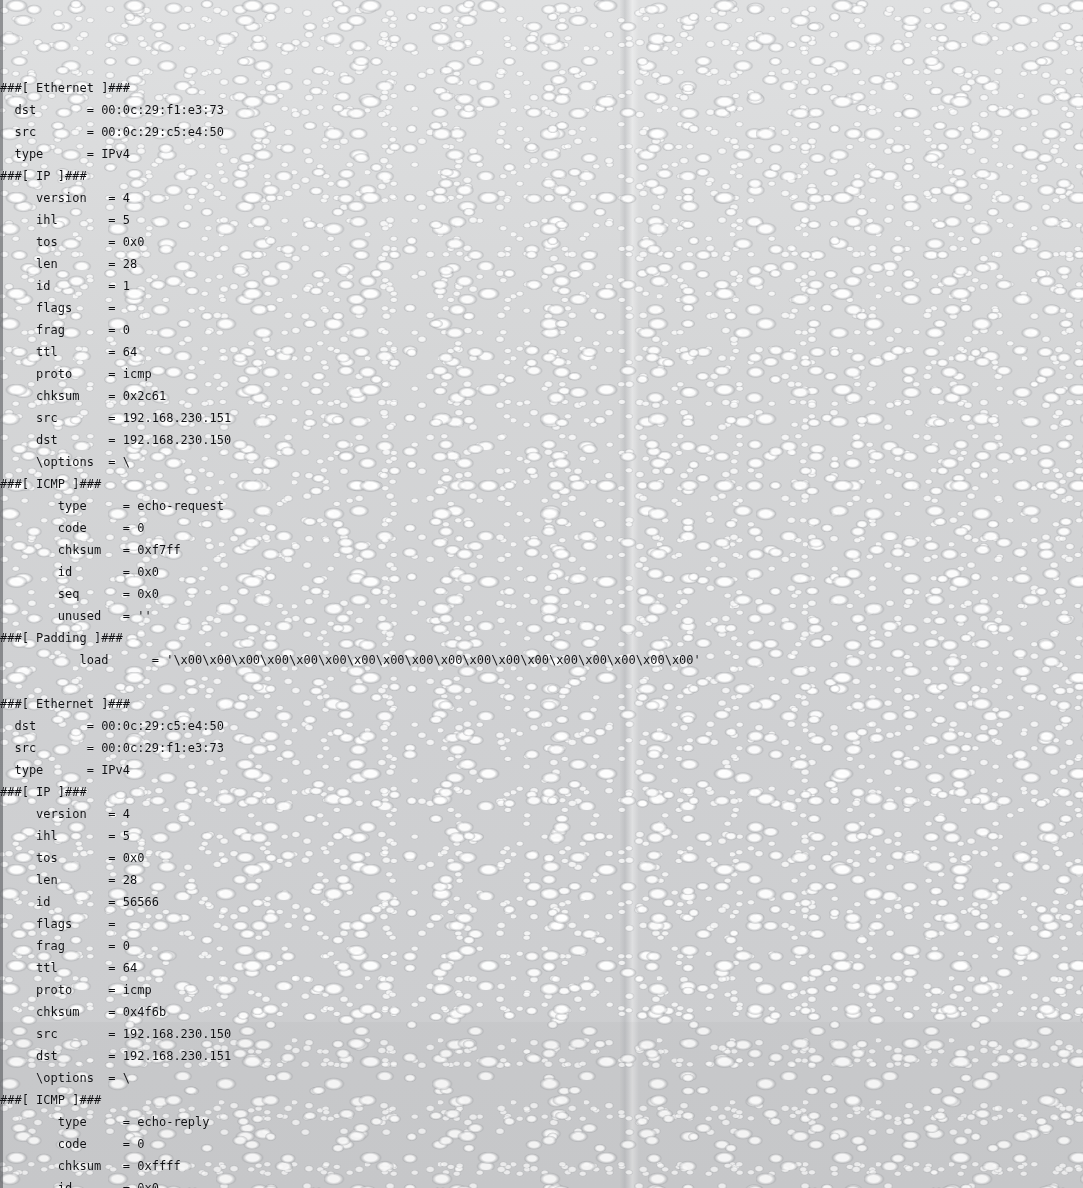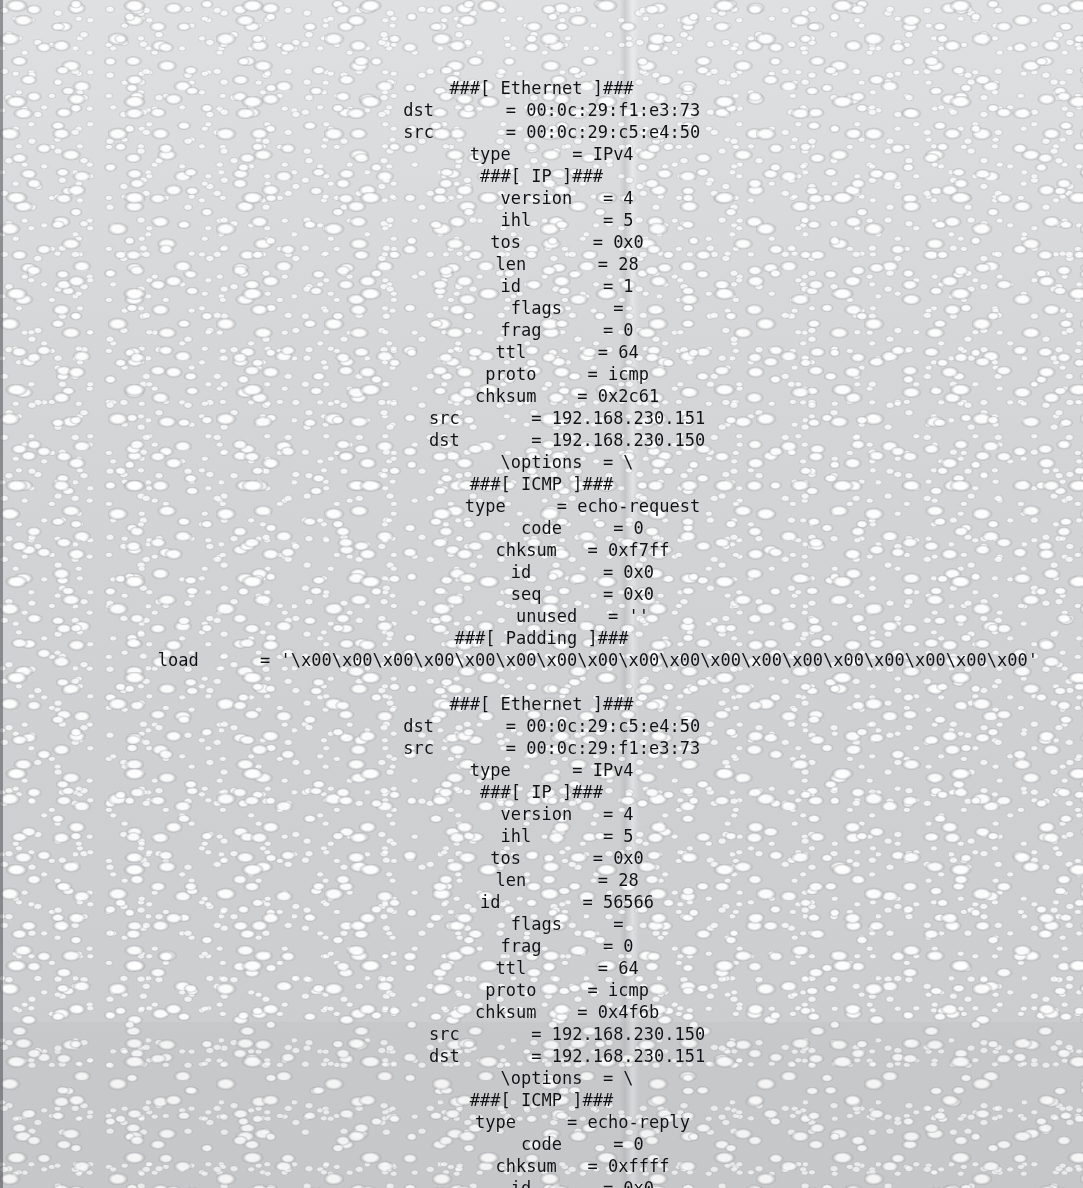--- a/index.html
+++ b/index.html
@@ -85,28 +85,27 @@
     background: rgba(120,122,126,.055);
     pointer-events: none;
   }
 
   
   #terminal {
     position: absolute;
     inset: 0;
     background: transparent;
     font-family: "DejaVu Sans Mono", "Liberation Mono", monospace;
-    font-size: 17px;
+    font-size: 12px;
     line-height: 22px;
     letter-spacing: 0;
     color: #101114;
     white-space: pre;
     padding: 0;
     overflow: hidden;
-    text-align: center;
   }
 
   #terminal-edge {
     position: absolute;
     left: 0;
     top: 0;
     bottom: 0;
     width: 3px;
     background: rgba(35,37,42,.42);
     pointer-events: none;

